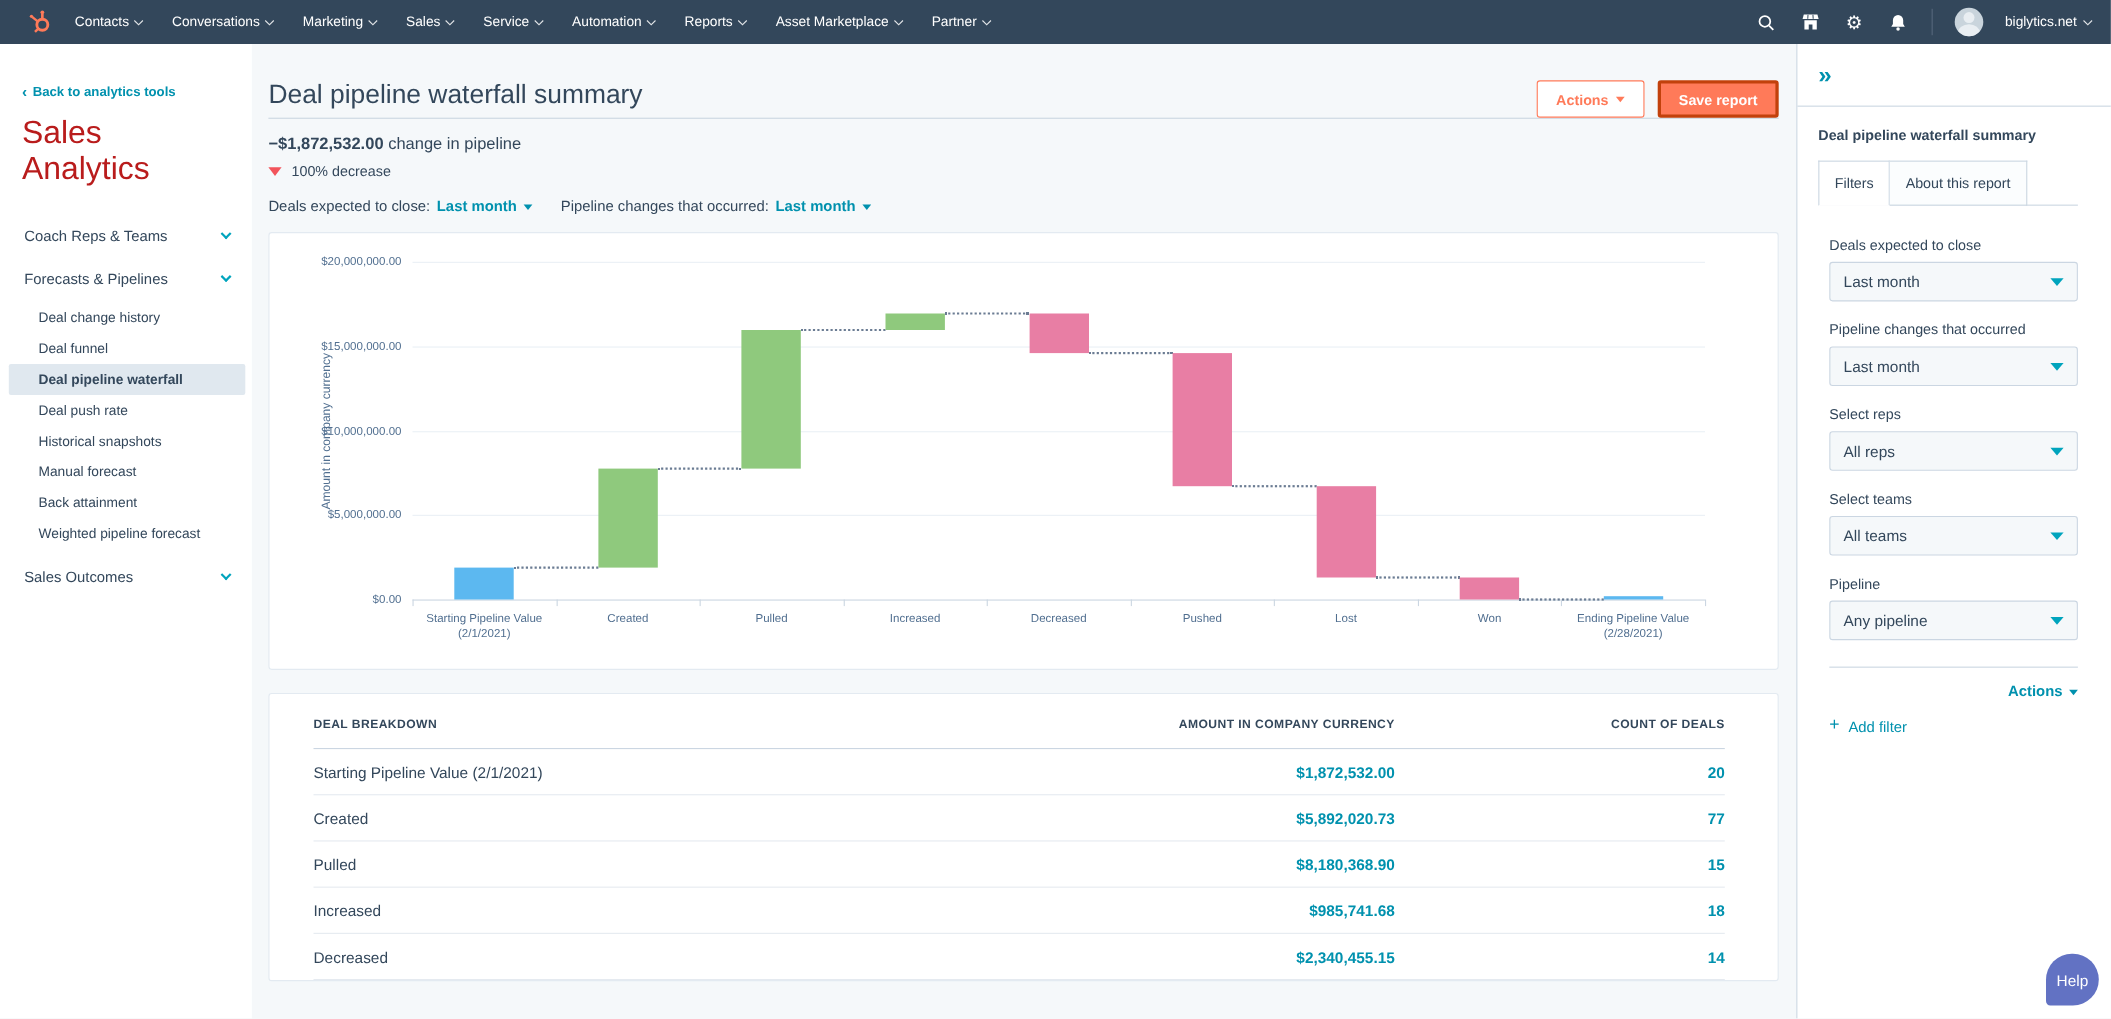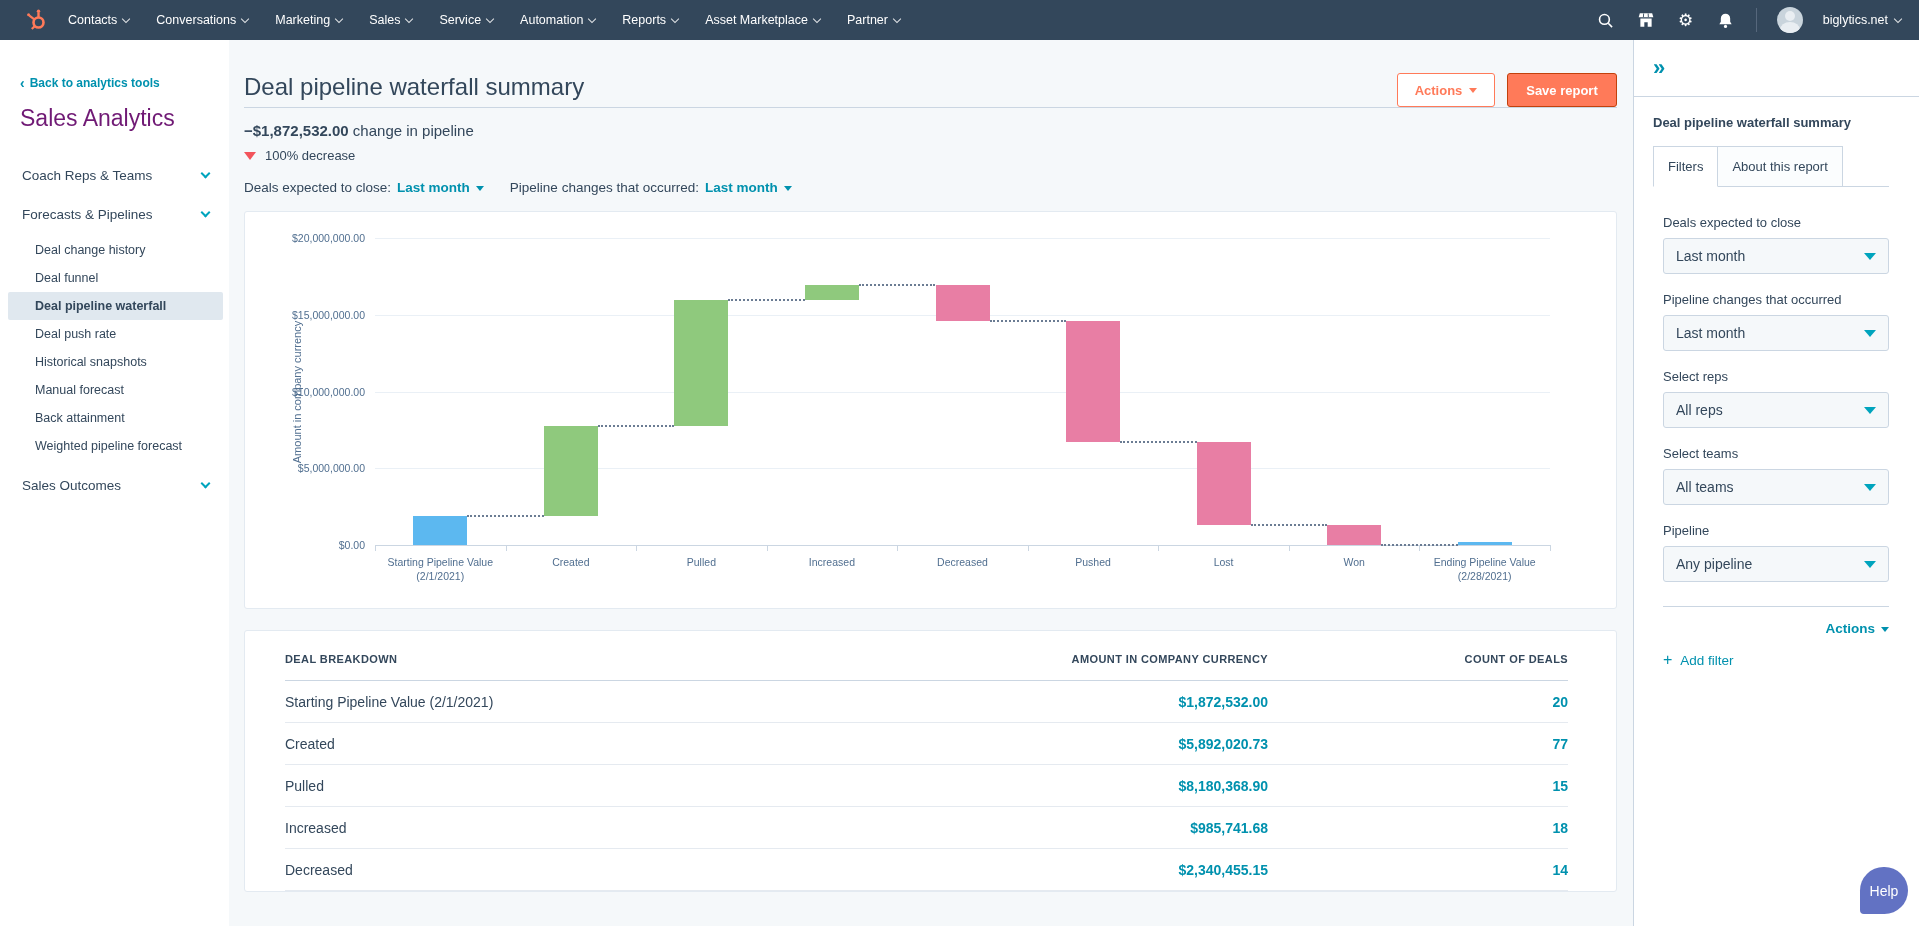--- a/index.html
+++ b/index.html
@@ -21,38 +21,38 @@
   .vdiv { width:1px; height:24px; background:#56677c; }
   .avatar { width:26px; height:26px; border-radius:50%; background:#c9d4dc; position:relative; overflow:hidden; cursor:pointer; }
   .avatar::before { content:""; position:absolute; top:4px; left:8px; width:10px; height:10px; border-radius:50%; background:#e9eef2; }
   .avatar::after { content:""; position:absolute; top:15px; left:3px; width:20px; height:16px; border-radius:50%; background:#e9eef2; }
   .account { display:flex; align-items:center; gap:7px; color:#fff; font-size:12.5px; cursor:pointer; }
 
   
   .sidebar { position:absolute; top:40px; left:0; width:229px; height:886px; background:#fff; padding:36px 18px 0 20px; }
   .back-link { color:#0091ae; font-size:12px; font-weight:bold; cursor:pointer; display:flex; align-items:center; gap:5px; }
   .back-link .lt { font-size:14px; line-height:1; }
-  .side-title { font-size:23px; font-weight:500; margin-top:15px; color:#701a75; }
+  .side-title { font-size:29px; font-weight:500; margin-top:15px; color:#b91c1c; }
   .side-sections { margin-top:24px; }
   .side-section-row { display:flex; align-items:center; justify-content:space-between; padding:12px 2px; cursor:pointer; }
   .side-section-label { font-size:13.5px; color:#33475b; }
   .chev-t { width:7px; height:7px; border-right:2px solid #00a4bd; border-bottom:2px solid #00a4bd; transform:rotate(45deg); margin-top:-4px; }
   .side-items { margin:2px -12px 6px -12px; }
   .side-item { font-size:12.5px; color:#33475b; padding:7px 12px 7px 27px; cursor:pointer; border-radius:2px; }
   .side-item.selected { background:#e0e8ef; font-weight:bold; }
 
   
   .main { position:absolute; top:40px; left:229px; width:1404px; height:886px; background:#f5f8fa; padding:0 16px 0 15px; overflow:hidden; }
   .main-header { margin-top:33px; display:flex; align-items:flex-start; justify-content:space-between; }
   .page-title { font-size:24px; font-weight:500; color:#33475b; }
   .hdr-buttons { display:flex; gap:12px; }
   .btn { height:34px; border-radius:3px; font-size:13px; font-weight:600; display:flex; align-items:center; justify-content:center; cursor:pointer; }
   .btn-outline { width:98px; background:#fff; border:1px solid #ff7a59; color:#ff7a59; gap:7px; }
   .caret-orange { width:0; height:0; border-left:4px solid transparent; border-right:4px solid transparent; border-top:5px solid #ff7a59; }
-  .btn-solid { width:110px; background:#ff7a59; border:1px solid #c2410c; color:#fff; }
+  .btn-solid { width:110px; background:#ff7a59; border:3px solid #c2410c; color:#fff; }
   .tabs-row { margin-top:19px; position:relative; }
   .tab { display:inline-block; font-size:13px; font-weight:600; color:#33475b; padding:0 0 10px 12px; width:105px; cursor:pointer; }
   .tab-underline { position:absolute; left:0; bottom:0; width:105px; height:4px; background:#33475b; border-radius:2px; }
   .tabs-divider { border-bottom:1px solid #cbd6e2; }
   .summary-line { margin-top:14px; font-size:15px; color:#33475b; }
   .summary-line b { font-weight:bold; }
   .decrease-line { margin-top:9px; display:flex; align-items:center; gap:9px; font-size:13px; }
   .tri-red { width:0; height:0; border-left:6px solid transparent; border-right:6px solid transparent; border-top:8px solid #f2545b; }
   .filters-line { margin-top:17px; font-size:13.5px; display:flex; align-items:center; gap:6px; }
   .filters-line .gap { width:14px; }

